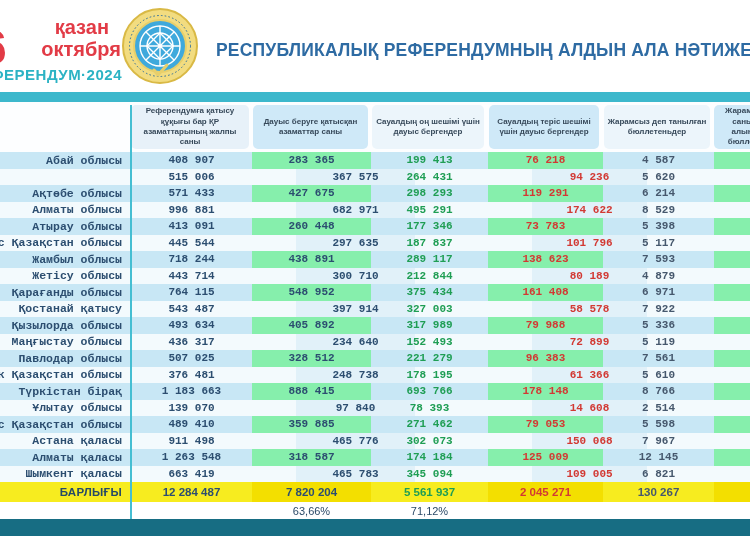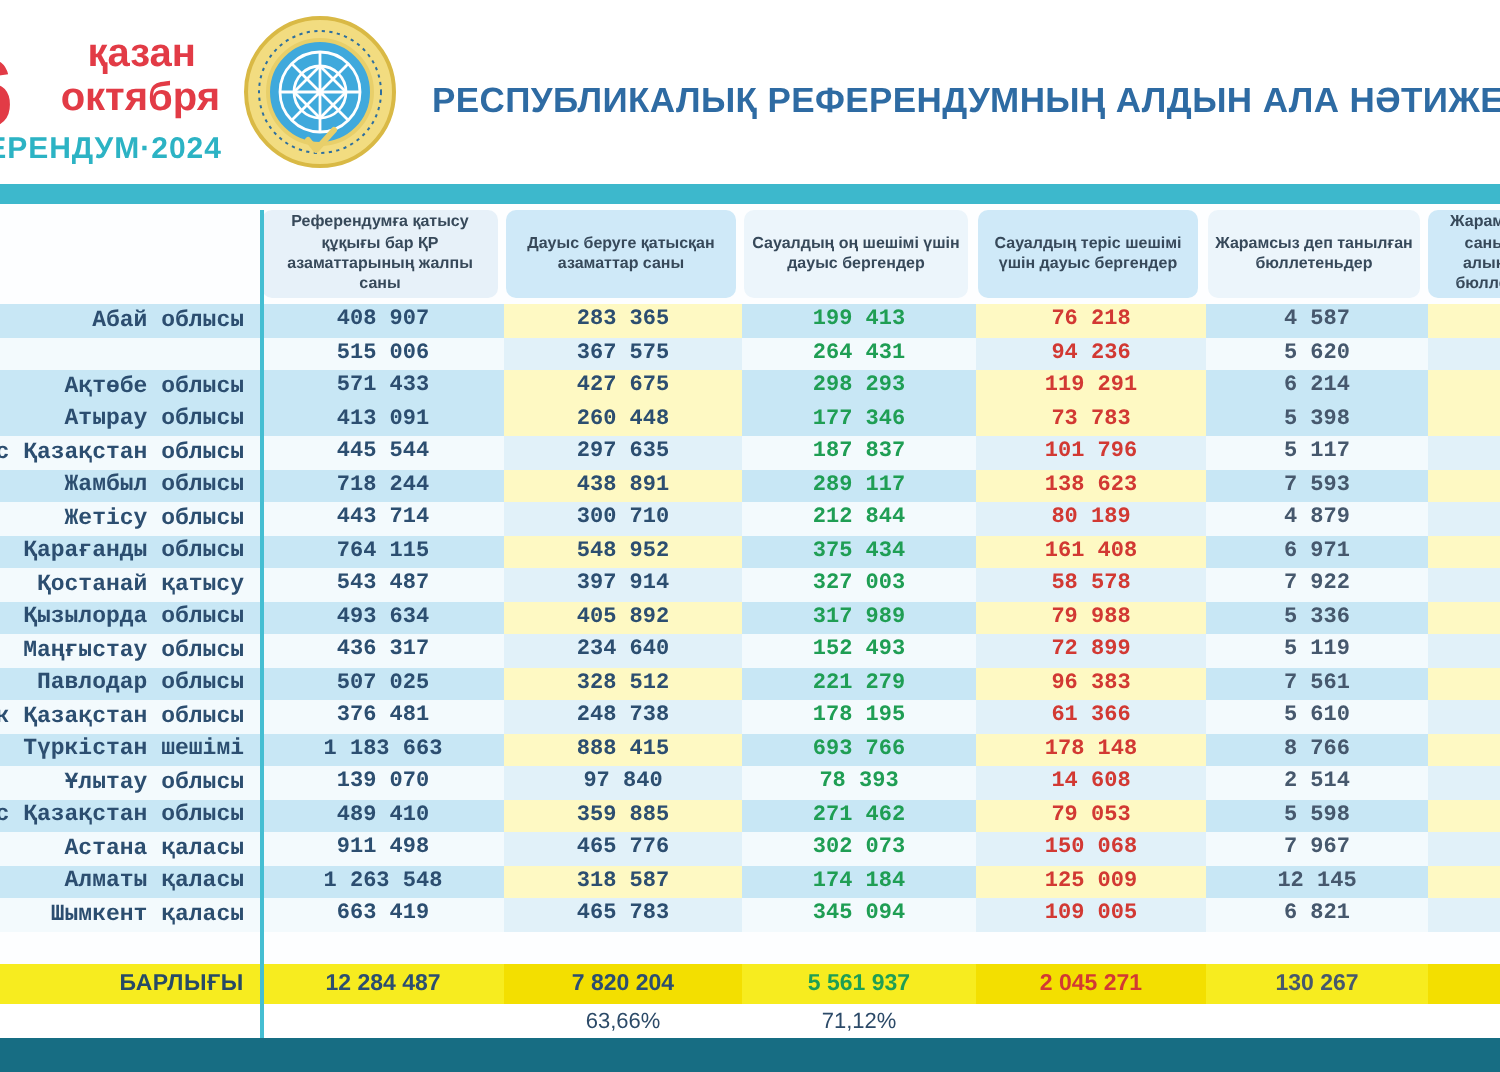--- a/index.html
+++ b/index.html
@@ -4,21 +4,21 @@
 <style>
   html,body{margin:0;padding:0;}
   body{
     width:750px;height:536px;position:relative;overflow:hidden;
     background:#fdfeff;
     font-family:"Liberation Sans", sans-serif;
     -webkit-font-smoothing:antialiased;
   }
   
   .hdr{position:absolute;left:0;top:0;width:750px;height:92px;background:#ffffff;}
-  .date-block{position:absolute;left:0;top:8px;width:112px;height:80px;overflow:hidden;}
+  .date-block{position:absolute;left:0;top:8px;width:112px;height:80px;overflow:hidden;padding-left:11px;}
   .big-digit{position:absolute;left:-20px;top:16px;font-size:48px;font-weight:bold;color:#e23b46;line-height:1;}
   .date-l1{position:absolute;right:14px;top:8px;font-size:20px;font-weight:bold;color:#e23b46;white-space:nowrap;}
   .date-l2{position:absolute;right:2px;top:30px;font-size:20px;font-weight:bold;color:#e23b46;white-space:nowrap;}
   .date-l3{position:absolute;right:1px;top:58px;font-size:15px;font-weight:bold;color:#2cb3c4;white-space:nowrap;letter-spacing:.5px;}
   .emblem{position:absolute;left:121px;top:7px;width:78px;height:78px;}
   .page-title{
     position:absolute;left:216px;top:40px;width:534px;overflow:hidden;
     font-size:17.5px;font-weight:bold;color:#2e6ba3;white-space:nowrap;letter-spacing:.2px;
   }
   .teal-bar{position:absolute;left:0;top:92px;width:750px;height:10px;background:#3db8cc;}
@@ -43,22 +43,22 @@
   .cell{position:absolute;top:0;height:100%;display:flex;align-items:center;justify-content:center;
         font-size:11px;font-weight:bold;white-space:nowrap;}
   .cell.region{left:0;width:131px;overflow:hidden;justify-content:flex-end;}
   .cell.region span{position:absolute;right:9px;color:#2c4e70;font-size:11.5px;}
   .c1{left:131px;width:121px;color:#2c4e70;}
   .c2{left:252px;width:119px;color:#2c4e70;}
   .c3{left:371px;width:117px;color:#1f9e54;}
   .c4{left:488px;width:115px;color:#d23933;}
   .c5{left:603px;width:111px;color:#46586d;}
   .c6{left:714px;width:36px;}
-  .blue  .tint{background:#fef9c3;}
-  .white .tint{background:#e1f1f9;}
+  .blue  .tint{background:#86efac;}
+  .white .tint{background:#e1f1f9;margin-left:44px;}
   
   .total-row{position:absolute;left:0;top:482px;width:750px;height:20px;background:#f7ec1f;}
   .total-row .cell{font-size:11.5px;}
   .total-row .tint{background:#f3df00;}
   .total-row .cell.region span{color:#274a66;letter-spacing:.3px;}
   .pct-row{position:absolute;left:0;top:502px;width:750px;height:17px;background:#ffffff;}
   .pct{position:absolute;top:0;height:17px;display:flex;align-items:center;justify-content:center;
        font-size:11px;font-weight:normal;color:#2c4a68;}
   .pct.p1{left:252px;width:119px;}
   .pct.p2{left:371px;width:117px;}
@@ -127,20 +127,31 @@
       <div class="cell region">
         <span>Ақтөбе облысы</span>
       </div>
       <div class="cell c1">571&nbsp;433</div>
       <div class="cell c2 tint">427&nbsp;675</div>
       <div class="cell c3">298&nbsp;293</div>
       <div class="cell c4 tint">119&nbsp;291</div>
       <div class="cell c5">6&nbsp;214</div>
       <div class="cell c6 tint"></div>
     </div>
+    <div class="trow white">
+      <div class="cell region">
+        <span>Алматы облысы</span>
+      </div>
+      <div class="cell c1">996&nbsp;881</div>
+      <div class="cell c2 tint">682&nbsp;971</div>
+      <div class="cell c3">495&nbsp;291</div>
+      <div class="cell c4 tint">174&nbsp;622</div>
+      <div class="cell c5">8&nbsp;529</div>
+      <div class="cell c6 tint"></div>
+    </div>
     <div class="trow blue">
       <div class="cell region">
         <span>Атырау облысы</span>
       </div>
       <div class="cell c1">413&nbsp;091</div>
       <div class="cell c2 tint">260&nbsp;448</div>
       <div class="cell c3">177&nbsp;346</div>
       <div class="cell c4 tint">73&nbsp;783</div>
       <div class="cell c5">5&nbsp;398</div>
       <div class="cell c6 tint"></div>
@@ -239,21 +250,21 @@
       </div>
       <div class="cell c1">376&nbsp;481</div>
       <div class="cell c2 tint">248&nbsp;738</div>
       <div class="cell c3">178&nbsp;195</div>
       <div class="cell c4 tint">61&nbsp;366</div>
       <div class="cell c5">5&nbsp;610</div>
       <div class="cell c6 tint"></div>
     </div>
     <div class="trow blue">
       <div class="cell region">
-        <span>Түркістан шешімі</span>
+        <span>Түркістан бірақ</span>
       </div>
       <div class="cell c1">1&nbsp;183&nbsp;663</div>
       <div class="cell c2 tint">888&nbsp;415</div>
       <div class="cell c3">693&nbsp;766</div>
       <div class="cell c4 tint">178&nbsp;148</div>
       <div class="cell c5">8&nbsp;766</div>
       <div class="cell c6 tint"></div>
     </div>
     <div class="trow white">
       <div class="cell region">

